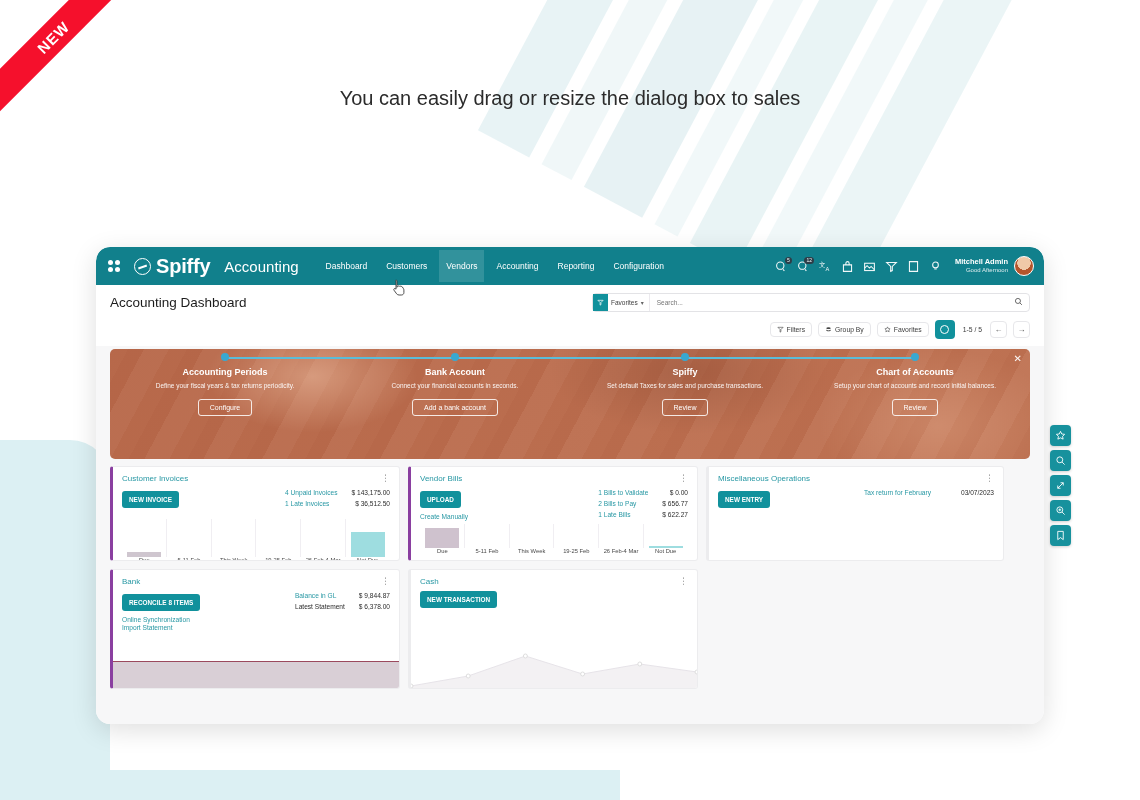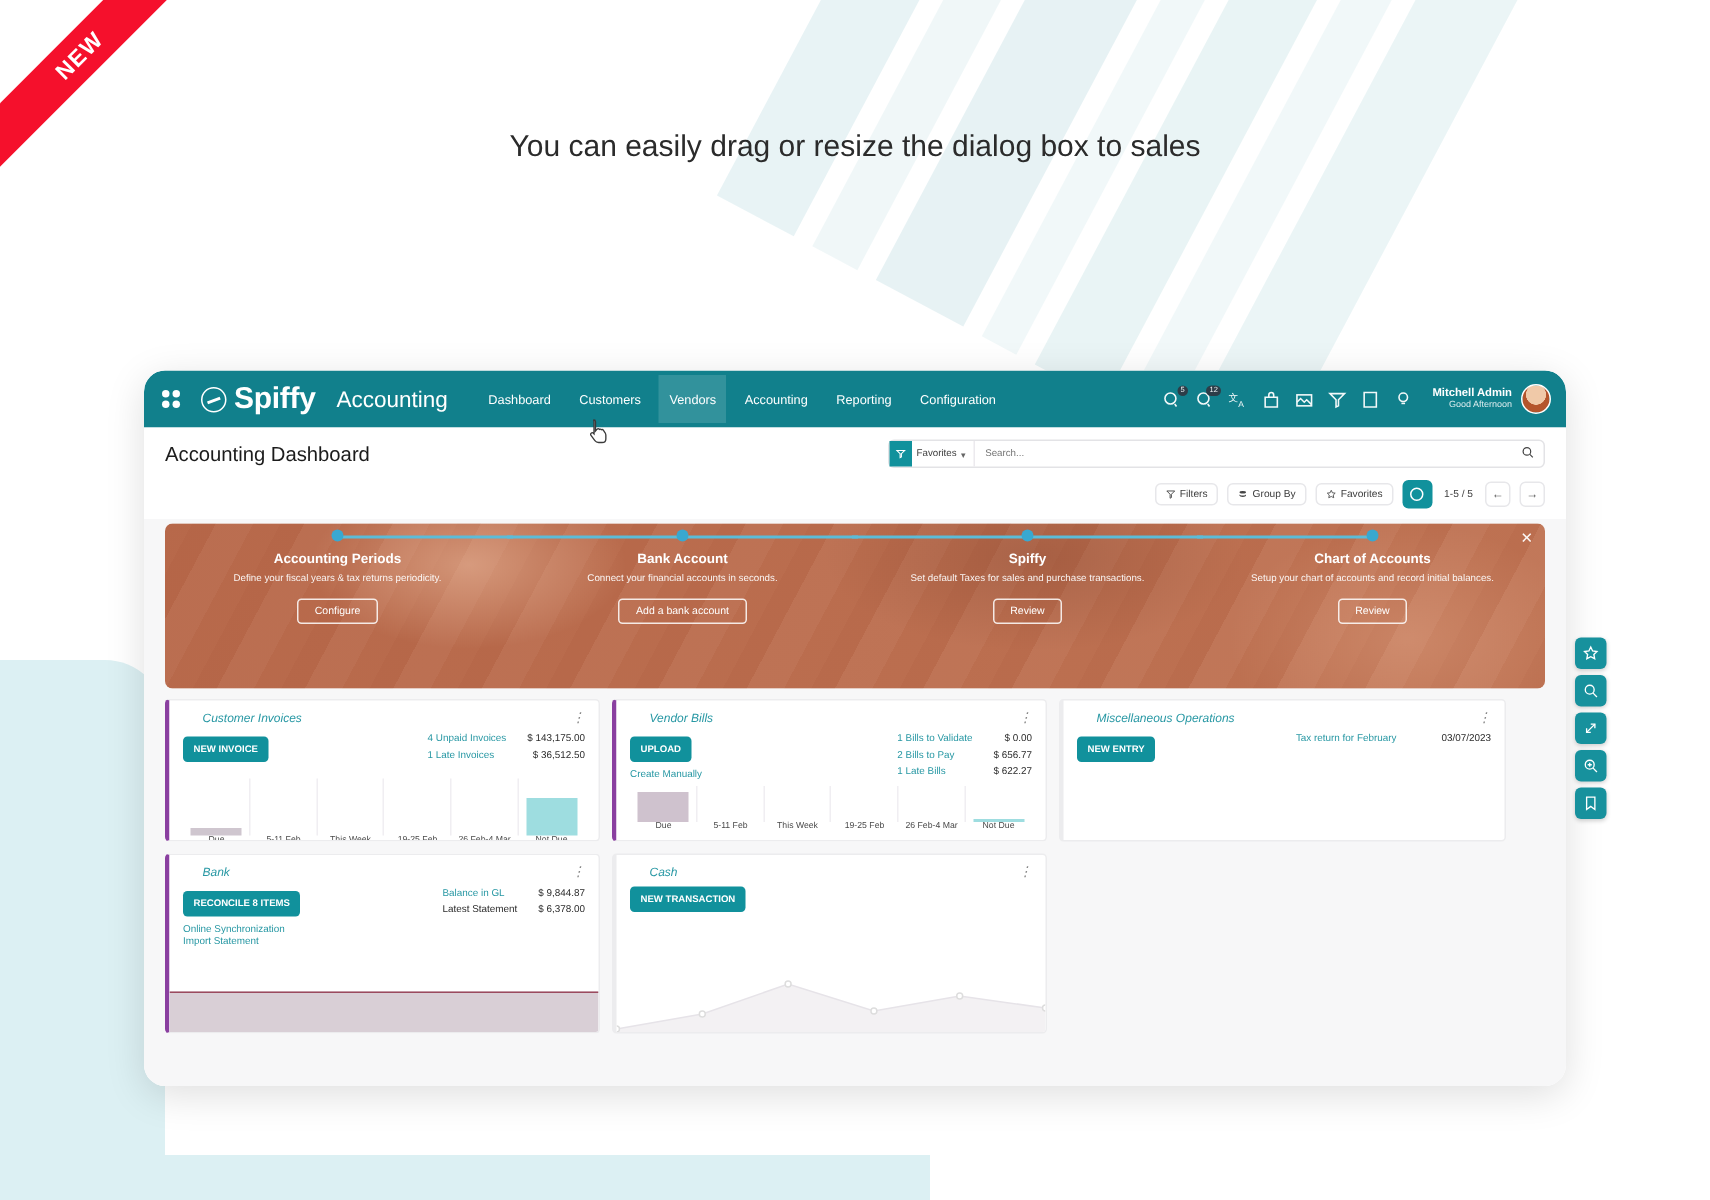--- a/index.html
+++ b/index.html
@@ -215,21 +215,21 @@
   #cards { padding: 7px 14px 0 14px; display: flex; flex-wrap: wrap; gap: 8px; }
   .card {
     background: #fff;
     border: 1px solid #ececee;
     border-left: 3px solid #8a3fa0;
     border-radius: 3px;
     position: relative;
     overflow: hidden;
   }
   .card.wide { width: 290px; }
-  .card-head { display: flex; align-items: center; padding: 7px 9px 0 22px; font-style: italic; }
+  .card-head { display: flex; align-items: center; padding: 7px 9px 0 9px; }
   .card-title { font-size: 8px; color: #2898a4; }
   .card-kebab { margin-left: auto; color: #888; font-size: 9px; line-height: 7px; cursor: pointer; letter-spacing: 0; }
   .card-body { display: flex; padding: 5px 9px 0 9px; }
   .btn-primary {
     background: #11919c; color: #fff; border: none; border-radius: 3px;
     font-size: 6.4px; font-weight: bold; padding: 5px 7px; cursor: pointer;
     font-family: inherit; white-space: nowrap;
   }
   .link-sub { display: block; font-size: 6.6px; color: #2898a4; margin-top: 5px; cursor: pointer; }
   .stat-col { margin-left: auto; display: flex; gap: 14px; }

